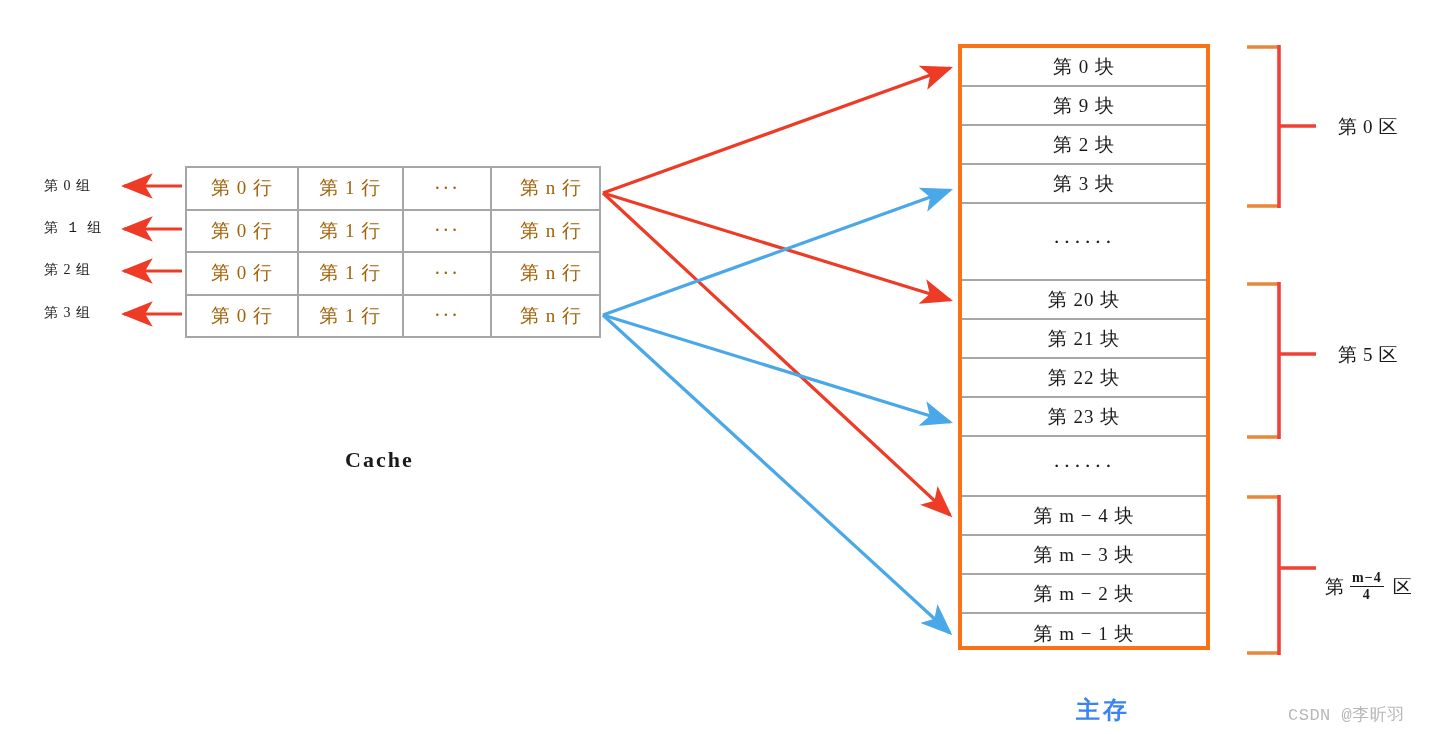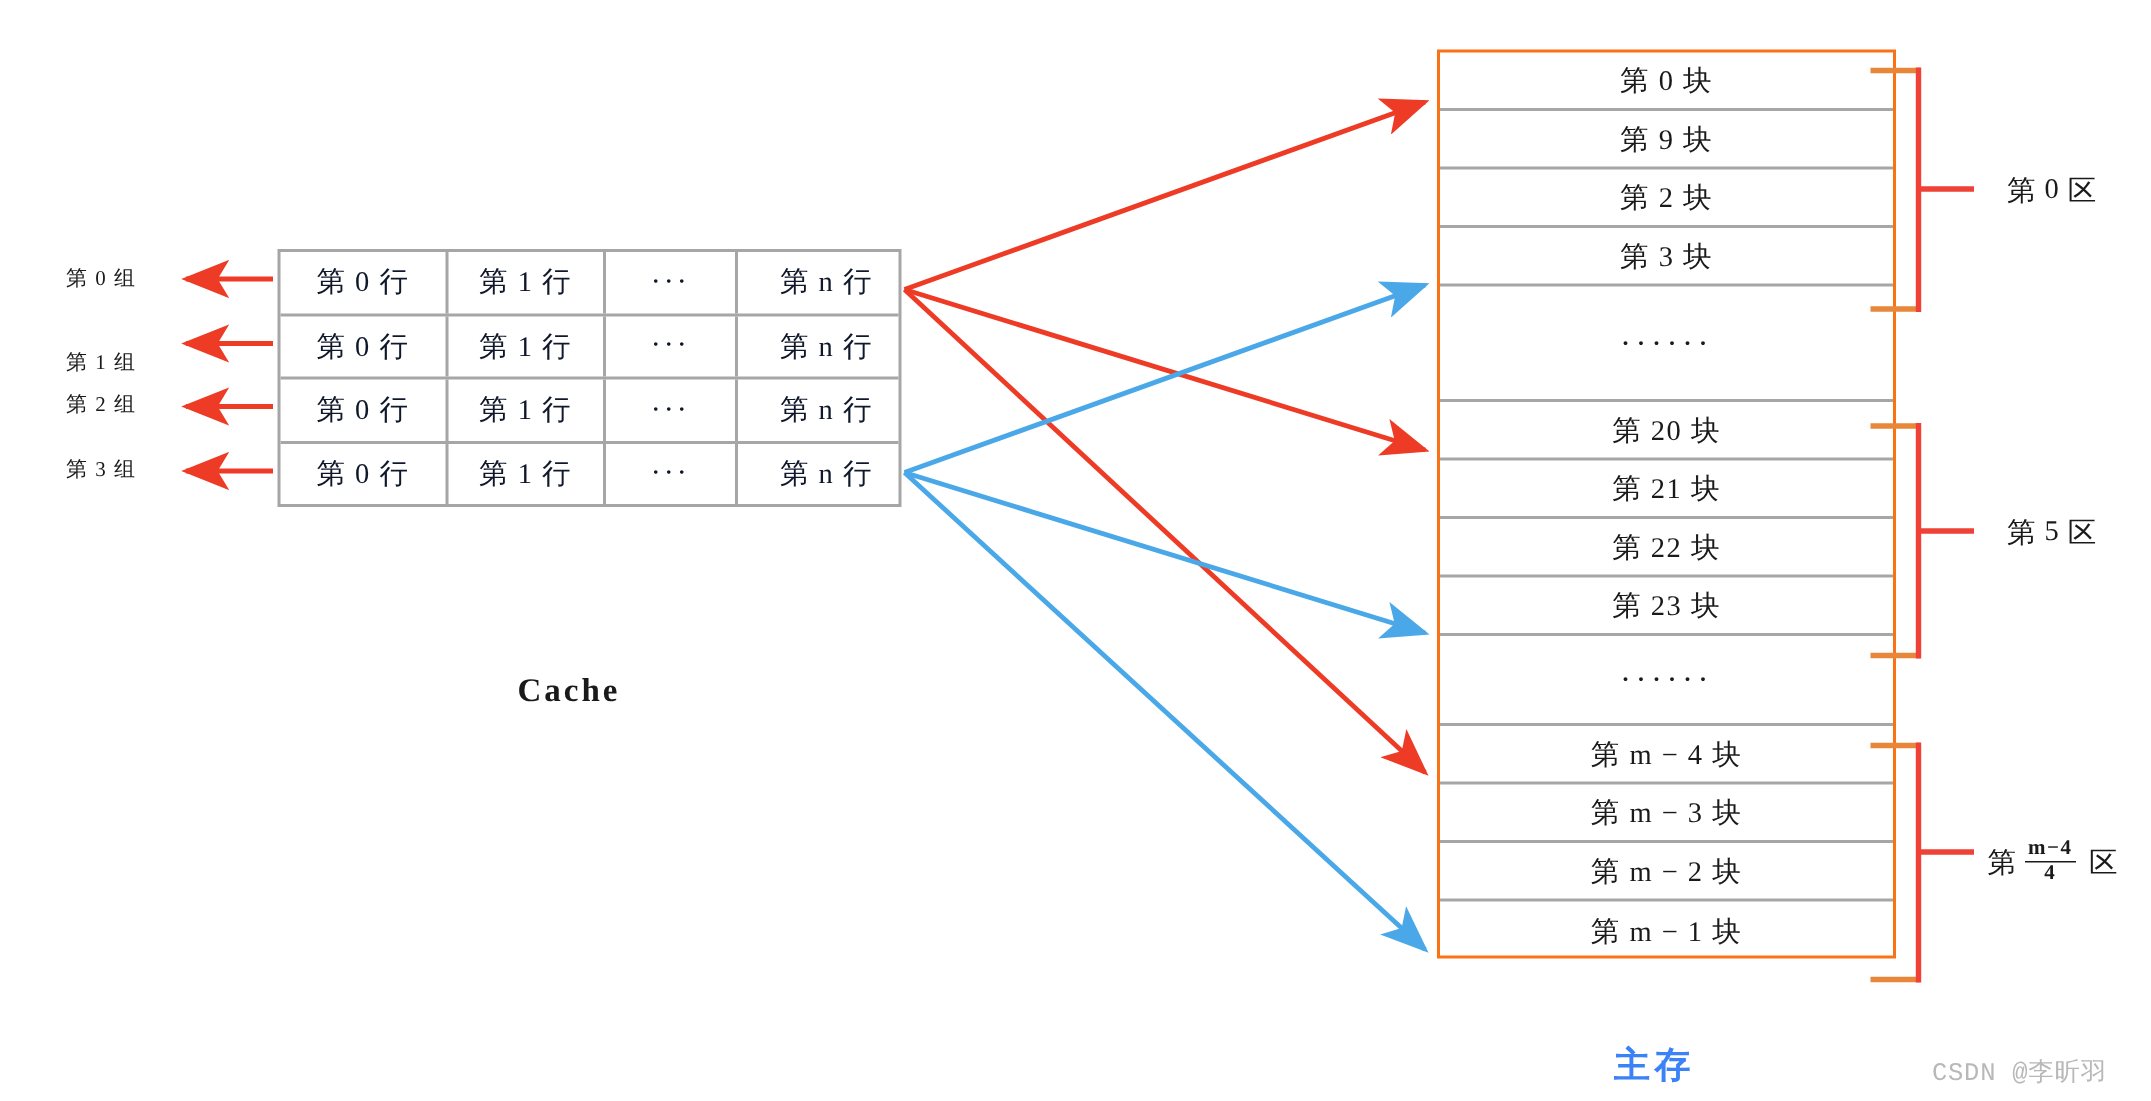--- a/index.html
+++ b/index.html
@@ -37,21 +37,21 @@
     border-bottom: 2px solid #a6a6a6;
   }
   .cache-row:last-child { border-bottom: none; }
   .cache-cell {
     box-sizing: border-box;
     border-right: 2px solid #a6a6a6;
     display: flex;
     align-items: center;
     justify-content: center;
     font-size: 19px;
-    color: #0f172a;
+    color: #a16207;
     letter-spacing: 1px;
     white-space: nowrap;
   }
   .cache-cell:last-child { border-right: none; }
   .cc-0 { width: 113px; }
   .cc-1 { width: 106px; }
   .cc-2 { width: 89px; font-size: 20px; letter-spacing: 2px; }
   .cc-3 { width: 108px; padding-left: 11px; }
 
   
@@ -72,24 +72,24 @@
     font-weight: bold;
     letter-spacing: 2px;
     color: #1a1a1a;
     white-space: nowrap;
   }
 
   
   #mem-table {
     position: absolute;
     left: 958px;
-    top: 33px;
-    width: 306px;
+    top: 44px;
+    width: 252px;
     height: 606px;
-    border: 2px solid #f97316;
+    border: 4px solid #f97316;
     box-sizing: border-box;
   }
   .mem-row {
     box-sizing: border-box;
     border-bottom: 2px solid #a6a6a6;
     display: flex;
     align-items: center;
     justify-content: center;
     font-size: 19px;
     color: #1a1a1a;
@@ -123,21 +123,21 @@
     letter-spacing: 1px;
     display: flex;
     align-items: center;
   }
   .frac {
     display: inline-flex;
     flex-direction: column;
     align-items: center;
     justify-content: center;
     vertical-align: middle;
-    margin: 4px 5px;
+    margin: 16px 5px;
     font-family: "Liberation Serif", serif;
     line-height: 1.05;
   }
   .frac .num {
     font-size: 14px;
     font-weight: bold;
     padding: 0 2px;
     border-bottom: 1.4px solid #1a1a1a;
   }
   .frac .den {
@@ -166,21 +166,21 @@
     height: 734px;
     pointer-events: none;
   }
 </style>
 </head>
 <body>
 
 <div id="stage">
 
   <div class="group-label" style="left:44px; top:177px;">第 0 组</div>
-  <div class="group-label" style="left:44px; top:233px;">第 1 组</div>
+  <div class="group-label" style="left:44px; top:219px;font-family:Liberation Mono, monospace;">第 1 组</div>
   <div class="group-label" style="left:44px; top:261px;">第 2 组</div>
   <div class="group-label" style="left:44px; top:304px;">第 3 组</div>
 
   <div id="cache-table">
     <div class="cache-row">
       <div class="cache-cell cc-0">第 0 行</div>
       <div class="cache-cell cc-1">第 1 行</div>
       <div class="cache-cell cc-2">···</div>
       <div class="cache-cell cc-3">第 n 行</div>
     </div>

